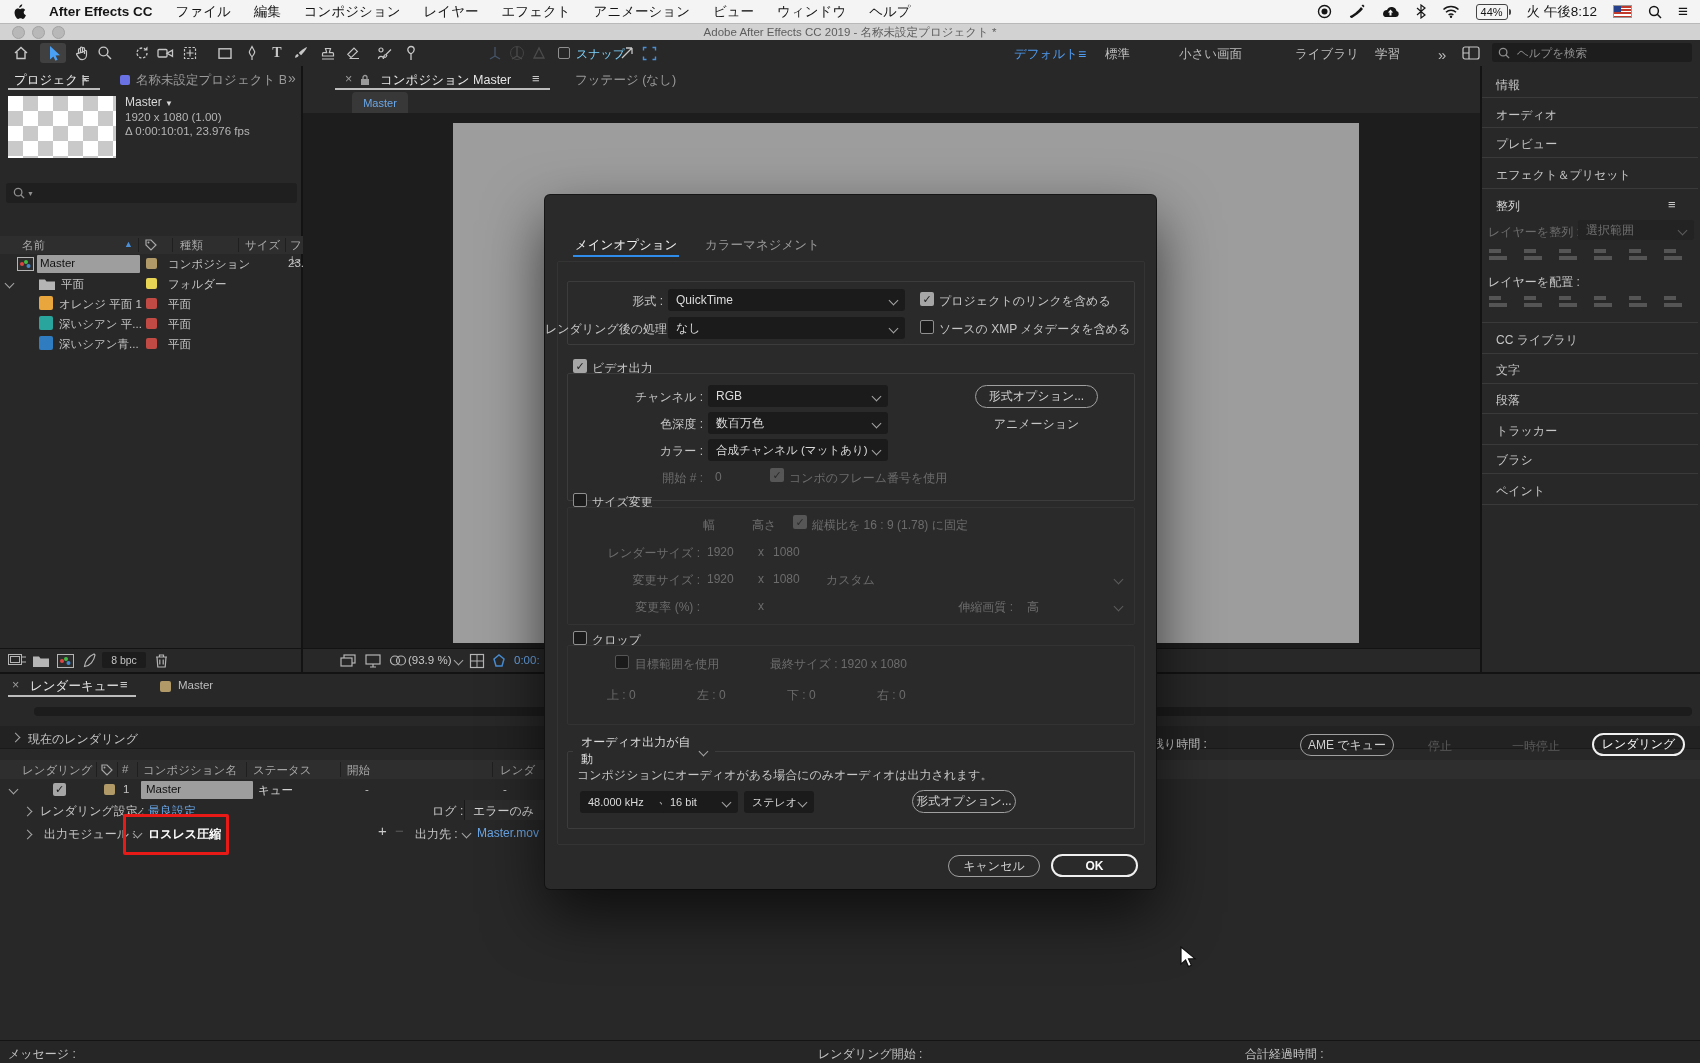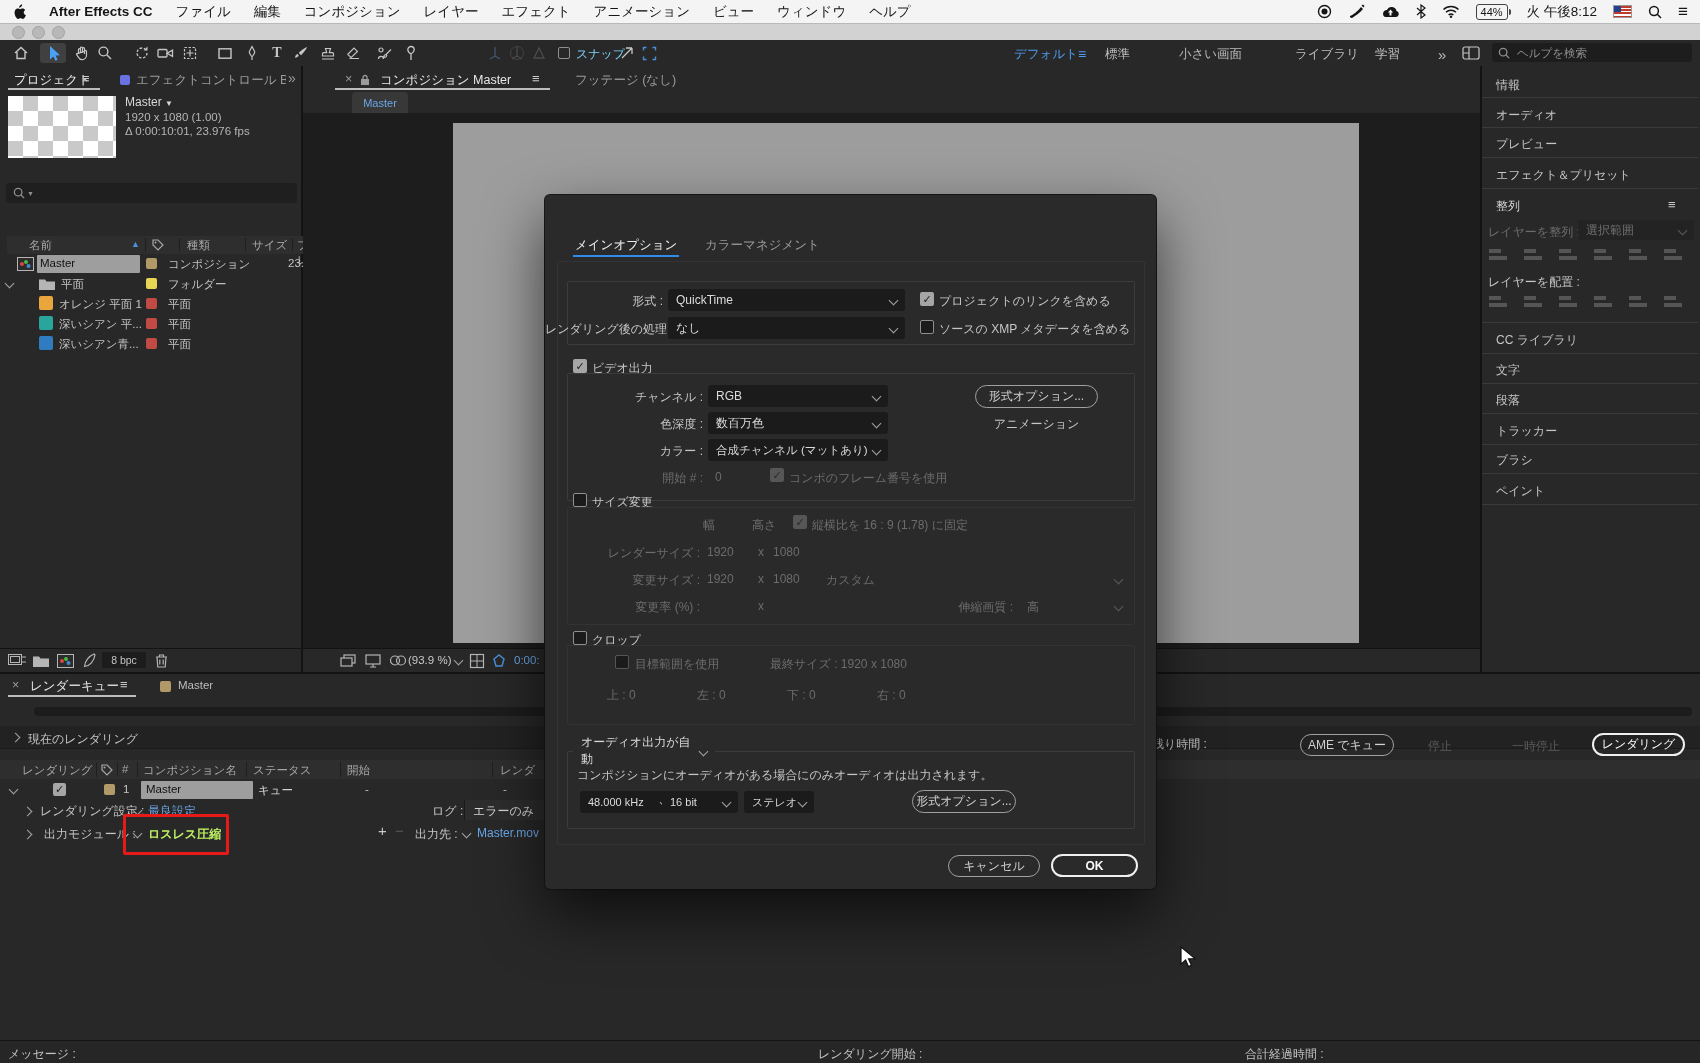--- a/index.html
+++ b/index.html
@@ -146,20 +146,21 @@
           <path d="M9.3 9.3L13 13" stroke="#151515" stroke-width="1.5"></path>
         </svg>
       </span>
     <span class="st" style="font-size:17px;color:#151515;">≡</span>
   </div>
 
   <div class="abs wtitle">
     <span class="traffic" style="left:12px;"></span>
     <span class="traffic" style="left:32px;"></span>
     <span class="traffic" style="left:52px;"></span>
+    <span class="t">Adobe After Effects CC 2019 - 名称未設定プロジェクト *</span>
   </div>
 
   <div class="abs toolbar">
     <span class="tool" style="left:10px;">
         <svg width="16" height="16" viewBox="0 0 16 16">
           <path fill="none" stroke="#c6c6c6" stroke-width="1.4" d="M2 8L8 2.5 14 8M4 7v6.5h8V7"></path>
         </svg>
       </span>
     <span class="tool sel" style="left:40px;width:26px;">
         <svg width="15" height="17" viewBox="0 0 15 17">
@@ -284,35 +285,35 @@
         </svg>
       <input placeholder="ヘルプを検索" style="">
     </span>
   </div>
 
   <div class="abs panel" style="left:0;top:66px;width:303px;height:606px;border-right:2px solid #131313;box-sizing:border-box;"></div>
   <span class="abs tabtxt on" style="left:14px;top:72px;">プロジェクト</span>
   <span class="abs" style="left:82px;top:71px;font-size:13px;color:#c9c9c9;">≡</span>
   <span class="abs underline" style="left:8px;top:88px;width:92px;"></span>
   <span class="abs" style="left:120px;top:75px;width:10px;height:10px;background:#6a71e2;border-radius:2px;"></span>
-  <span class="abs tabtxt" style="left:136px;top:72px;max-width:150px;overflow:hidden;">エフェクトコントロール B</span>
+  <span class="abs tabtxt" style="left:136px;top:72px;max-width:150px;overflow:hidden;">名称未設定プロジェクト B</span>
   <span class="abs tabtxt" style="left:288px;top:70px;font-size:14px;">»</span>
   <div class="abs checker" style="left:8px;top:96px;width:108px;height:62px;"></div>
   <span class="abs rowtxt" style="left:125px;top:95px;font-size:12px;color:#d8d8d8;"><span>Master</span> <span style="font-size:8px;">▼</span></span>
   <span class="abs rowtxt" style="left:125px;top:111px;color:#b5b5b5;">1920 x 1080 (1.00)</span>
   <span class="abs rowtxt" style="left:125px;top:125px;color:#b5b5b5;">Δ 0:00:10:01, 23.976 fps</span>
   <div class="abs" style="left:6px;top:183px;width:291px;height:20px;background:#1f1f1f;border-radius:3px;display:flex;align-items:center;padding:0 7px;box-sizing:border-box;">
     <svg width="12" height="12" viewBox="0 0 14 14">
         <circle cx="6" cy="6" r="4.4" fill="none" stroke="#8f8f8f" stroke-width="1.5"></circle>
         <path d="M9.3 9.3L13 13" stroke="#8f8f8f" stroke-width="1.5"></path>
       </svg>
     <span style="font-size:7px;color:#8f8f8f;margin-left:2px;">▼</span>
   </div>
 
-  <div class="abs colhdr" style="left:0;top:236px;width:303px;height:18px;margin-left:7px;">
+  <div class="abs colhdr" style="left:0;top:236px;width:303px;height:18px;">
     <span class="abs" style="left:22px;top:2px;">名前</span>
     <span class="abs" style="left:124px;top:3px;color:#4a90d9;font-size:9px;">▲</span>
     <svg class="abs" style="left:145px;top:3px;" width="12" height="12" viewBox="0 0 12 12">
         <path fill="none" stroke="#a8a8a8" stroke-width="1.2" d="M1 1h5l5 5-5 5-5-5z"></path>
         <circle cx="3.5" cy="3.5" r="1" fill="#a8a8a8"></circle>
       </svg>
     <span class="abs" style="left:180px;top:2px;">種類</span>
     <span class="abs" style="left:245px;top:2px;">サイズ</span>
     <span class="abs" style="left:290px;top:2px;">フレ</span>
     <span class="vdiv" style="left:138px;"></span>
@@ -530,21 +531,21 @@
   <span class="lb link" style="left:148px;top:803px;">最良設定</span>
   <span class="lb" style="left:432px;top:803px;">ログ :</span>
   <div class="abs" style="left:464px;top:800px;width:92px;height:20px;background:#2d2d2d;border-left:1px solid #1a1a1a;">
     <span class="lb" style="left:8px;top:3px;color:#d6d6d6;">エラーのみ</span>
   </div>
 
   <span class="chv r abs" style="left:24px;top:831px;"></span>
   <span class="lb" style="left:44px;top:826px;">出力モジュール :</span>
   <div class="redbox" style="left:123px;top:814px;width:100px;height:35px;"></div>
   <span class="chv d abs" style="left:134px;top:830px;"></span>
-  <span class="lb" style="left:148px;top:826px;color:#bef264;font-weight:bold;">ロスレス圧縮</span>
+  <span class="lb" style="left:148px;top:826px;color:#ffffff;font-weight:bold;">ロスレス圧縮</span>
   <span class="abs" style="left:378px;top:822px;font-size:15px;color:#c9c9c9;">+</span>
   <span class="abs" style="left:395px;top:822px;font-size:15px;color:#5a5a5a;">−</span>
   <span class="lb" style="left:415px;top:826px;">出力先 :</span>
   <span class="chv d abs" style="left:463px;top:830px;"></span>
   <span class="lb link" style="left:477px;top:826px;">Master.mov</span>
 
   <div class="abs statusbar"></div>
   <span class="sbl" style="left:8px;top:1046px;">メッセージ :</span>
   <span class="sbl" style="left:420px;top:1098px;margin-top:38px;">RAM :</span>
   <span class="sbl" style="left:818px;top:1046px;">レンダリング開始 :</span>

